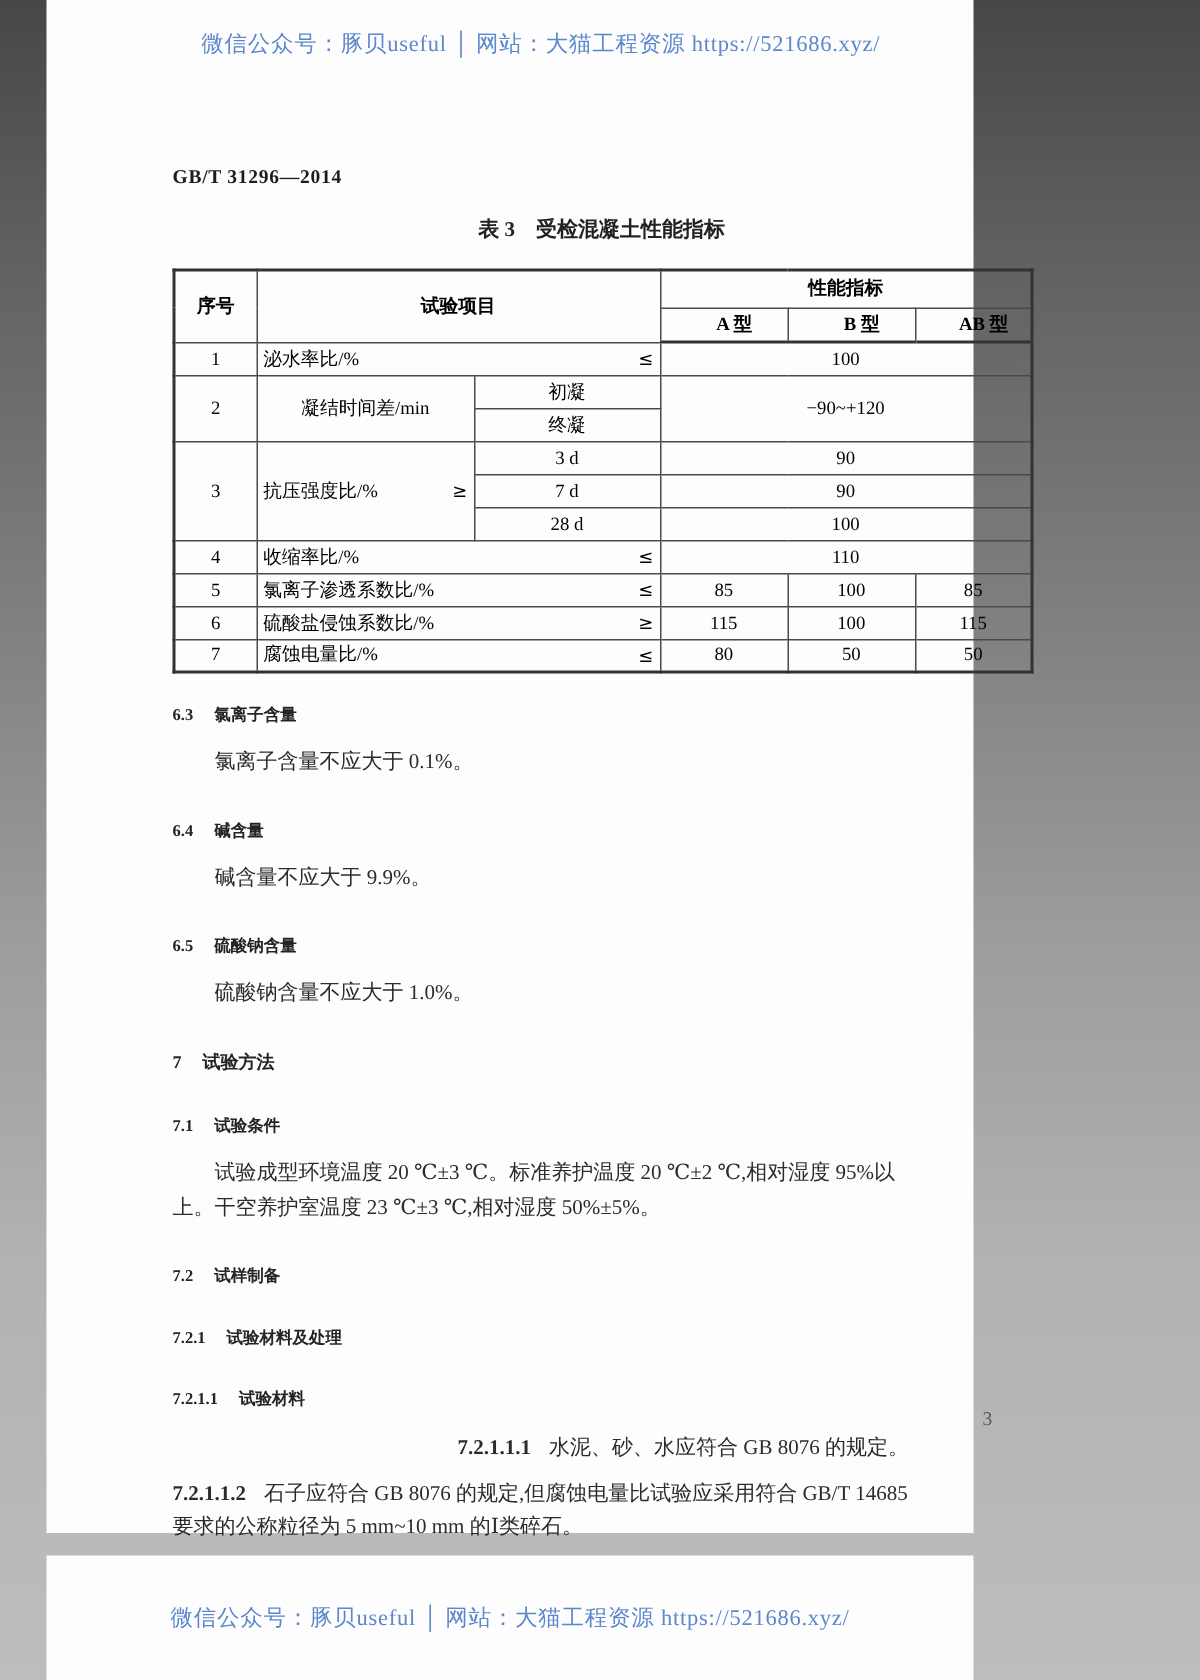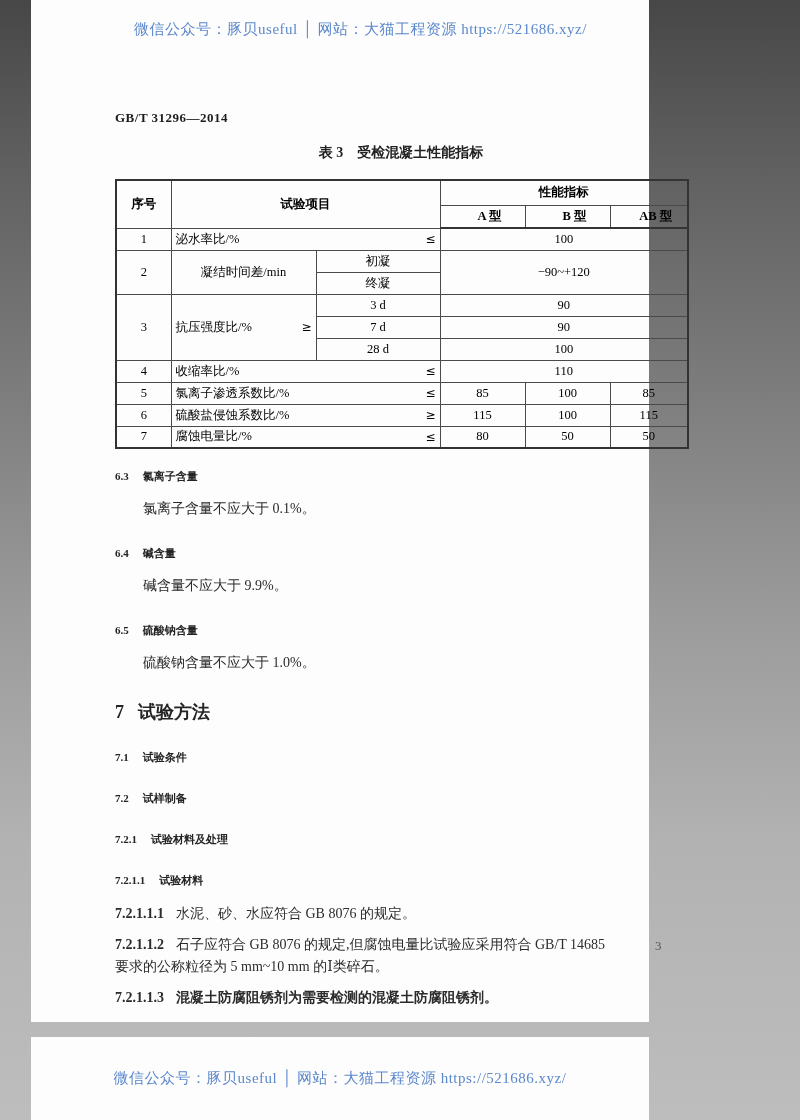--- a/index.html
+++ b/index.html
@@ -64,32 +64,32 @@
   td.cell-item {
     text-align: left;
     padding-left: 10px;
     padding-right: 12px;
   }
   .item-flex { display: flex; justify-content: space-between; align-items: center; }
   .op { font-family: "DejaVu Sans", sans-serif; font-size: 12px; }
 
   .sec-head { margin-top: 26px; font-weight: bold; font-size: 11px; color: #242424; }
   .sec-head.first { margin-top: 20px; }
-  .sec-head.chapter { font-size: 18px; }
+  .sec-head.chapter { font-size: 12px; }
   .sec-head .sec-num { margin-right: 14px; }
   .sec-body {
     margin-top: 13px;
     font-size: 14px;
     color: #2b2b2b;
     text-indent: 2em;
     line-height: 23px;
   }
   .clause { margin-top: 9px; font-size: 14px; color: #2b2b2b; line-height: 22px; }
   .clause .clause-num { font-weight: bold; margin-right: 12px; }
-  .clause.first-clause { margin-top: 15px; }
+  .clause.first-clause { margin-top: 15px; text-align: right; }
   .clause.bold-body .clause-body { font-weight: bold; }
 
   .page-num {
     position: absolute;
     left: 624px;
     top: 938px;
     font-size: 13px;
     color: #555;
   }
 </style>
@@ -235,20 +235,21 @@
   </div>
   <div class="sec-body">硫酸钠含量不应大于 1.0%。</div>
 
   <div class="sec-head chapter">
     <span class="sec-num">7</span><span>试验方法</span>
   </div>
 
   <div class="sec-head">
     <span class="sec-num">7.1</span><span>试验条件</span>
   </div>
+  <div class="sec-body">试验成型环境温度 20 ℃±3 ℃。标准养护温度 20 ℃±2 ℃,相对湿度 95%以上。干空养护室温度 23 ℃±3 ℃,相对湿度 50%±5%。</div>
 
   <div class="sec-head">
     <span class="sec-num">7.2</span><span>试样制备</span>
   </div>
 
   <div class="sec-head">
     <span class="sec-num">7.2.1</span><span>试验材料及处理</span>
   </div>
 
   <div class="sec-head">

